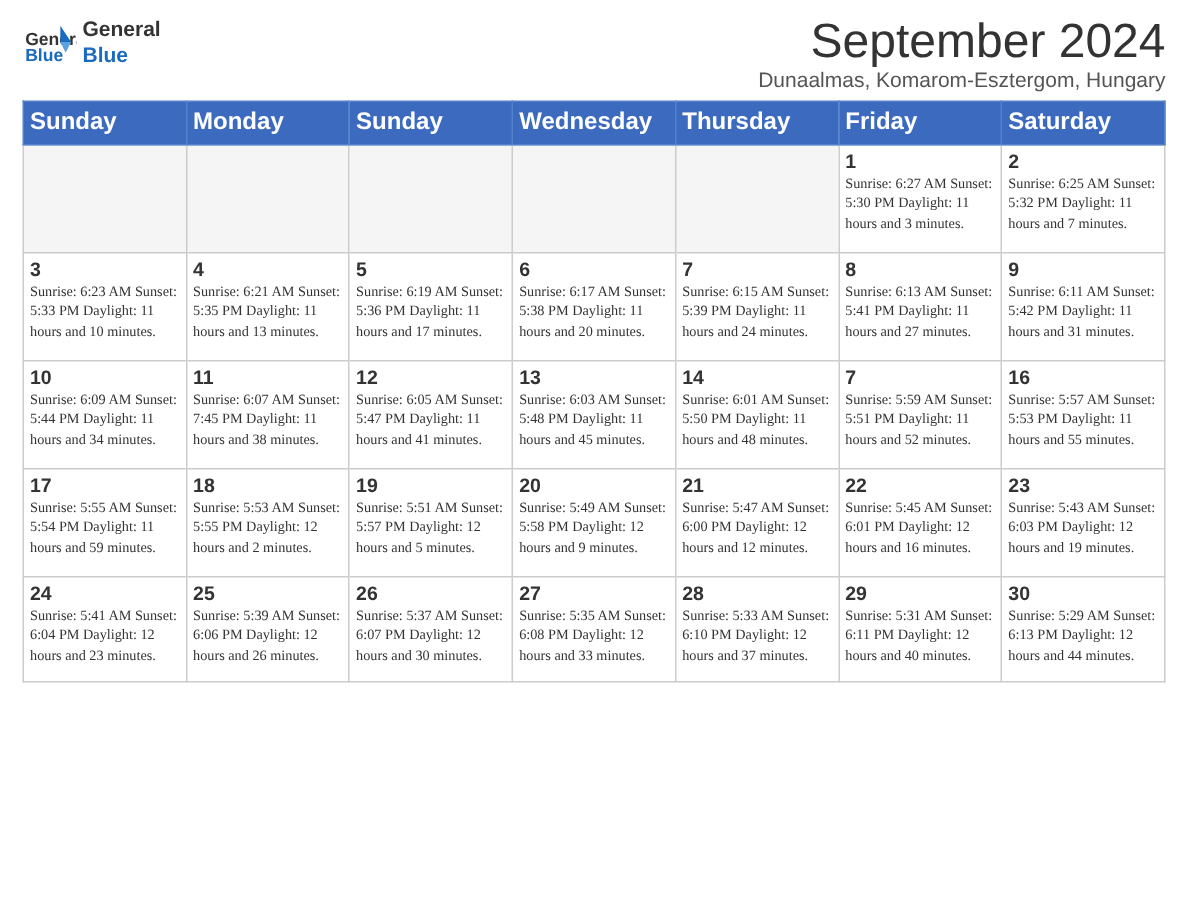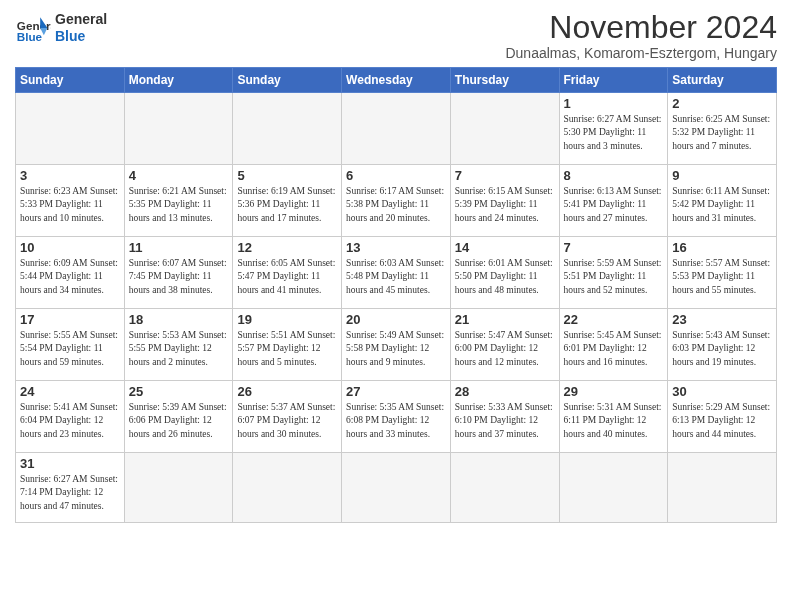--- a/index.html
+++ b/index.html
@@ -40,21 +40,21 @@
       text-align: right;
     }
     .calendar {
       width: 100%;
       border-collapse: collapse;
       border: 1px solid #ccc;
     }
     .calendar th {
       background-color: #3b6abf;
       color: #fff;
-      font-size: 12px;
+      font-size: 16px;
       font-weight: bold;
       padding: 5px 4px;
       text-align: left;
       border: 1px solid #5580cc;
     }
     .calendar td {
       border: 1px solid #ccc;
       vertical-align: top;
       padding: 3px 4px;
       width: calc(100% / 7);
@@ -96,21 +96,21 @@
       <text x="2" y="34" font-size="13" font-weight="bold" fill="#1a6abf" font-family="Arial">Blue</text>
       <polygon points="28,8 36,20 28,20" fill="#1a6abf"></polygon>
       <polygon points="28,20 36,20 32,28" fill="#5ba0e0"></polygon>
     </svg>
     <div>
       <div style="font-size:14px;font-weight:bold;color:#333;line-height:1.2">General</div>
       <div style="font-size:14px;font-weight:bold;color:#1a6abf;line-height:1.2">Blue</div>
     </div>
   </div>
   <div class="title-block">
-    <div class="month-year">November 2024</div>
+    <div class="month-year">September 2024</div>
     <div class="location">Dunaalmas, Komarom-Esztergom, Hungary</div>
   </div>
 </div>
 
 <table class="calendar">
   <thead>
     <tr>
     <th>Sunday</th>
         <th>Monday</th>
         <th>Sunday</th>
@@ -339,29 +339,14 @@
 and 40 minutes.</div>
         </td>
         <td>
           <span class="day-number">30</span>
           <div class="day-info">Sunrise: 5:29 AM
 Sunset: 6:13 PM
 Daylight: 12 hours
 and 44 minutes.</div>
         </td>
       </tr>
-      <tr>
-        <td>
-          <span class="day-number">31</span>
-          <div class="day-info">Sunrise: 6:27 AM
-Sunset: 7:14 PM
-Daylight: 12 hours
-and 47 minutes.</div>
-        </td>
-        <td class="empty"></td>
-        <td class="empty"></td>
-        <td class="empty"></td>
-        <td class="empty"></td>
-        <td class="empty"></td>
-        <td class="empty"></td>
-      </tr>
     </tbody>
 </table>
 
 </body></html>

